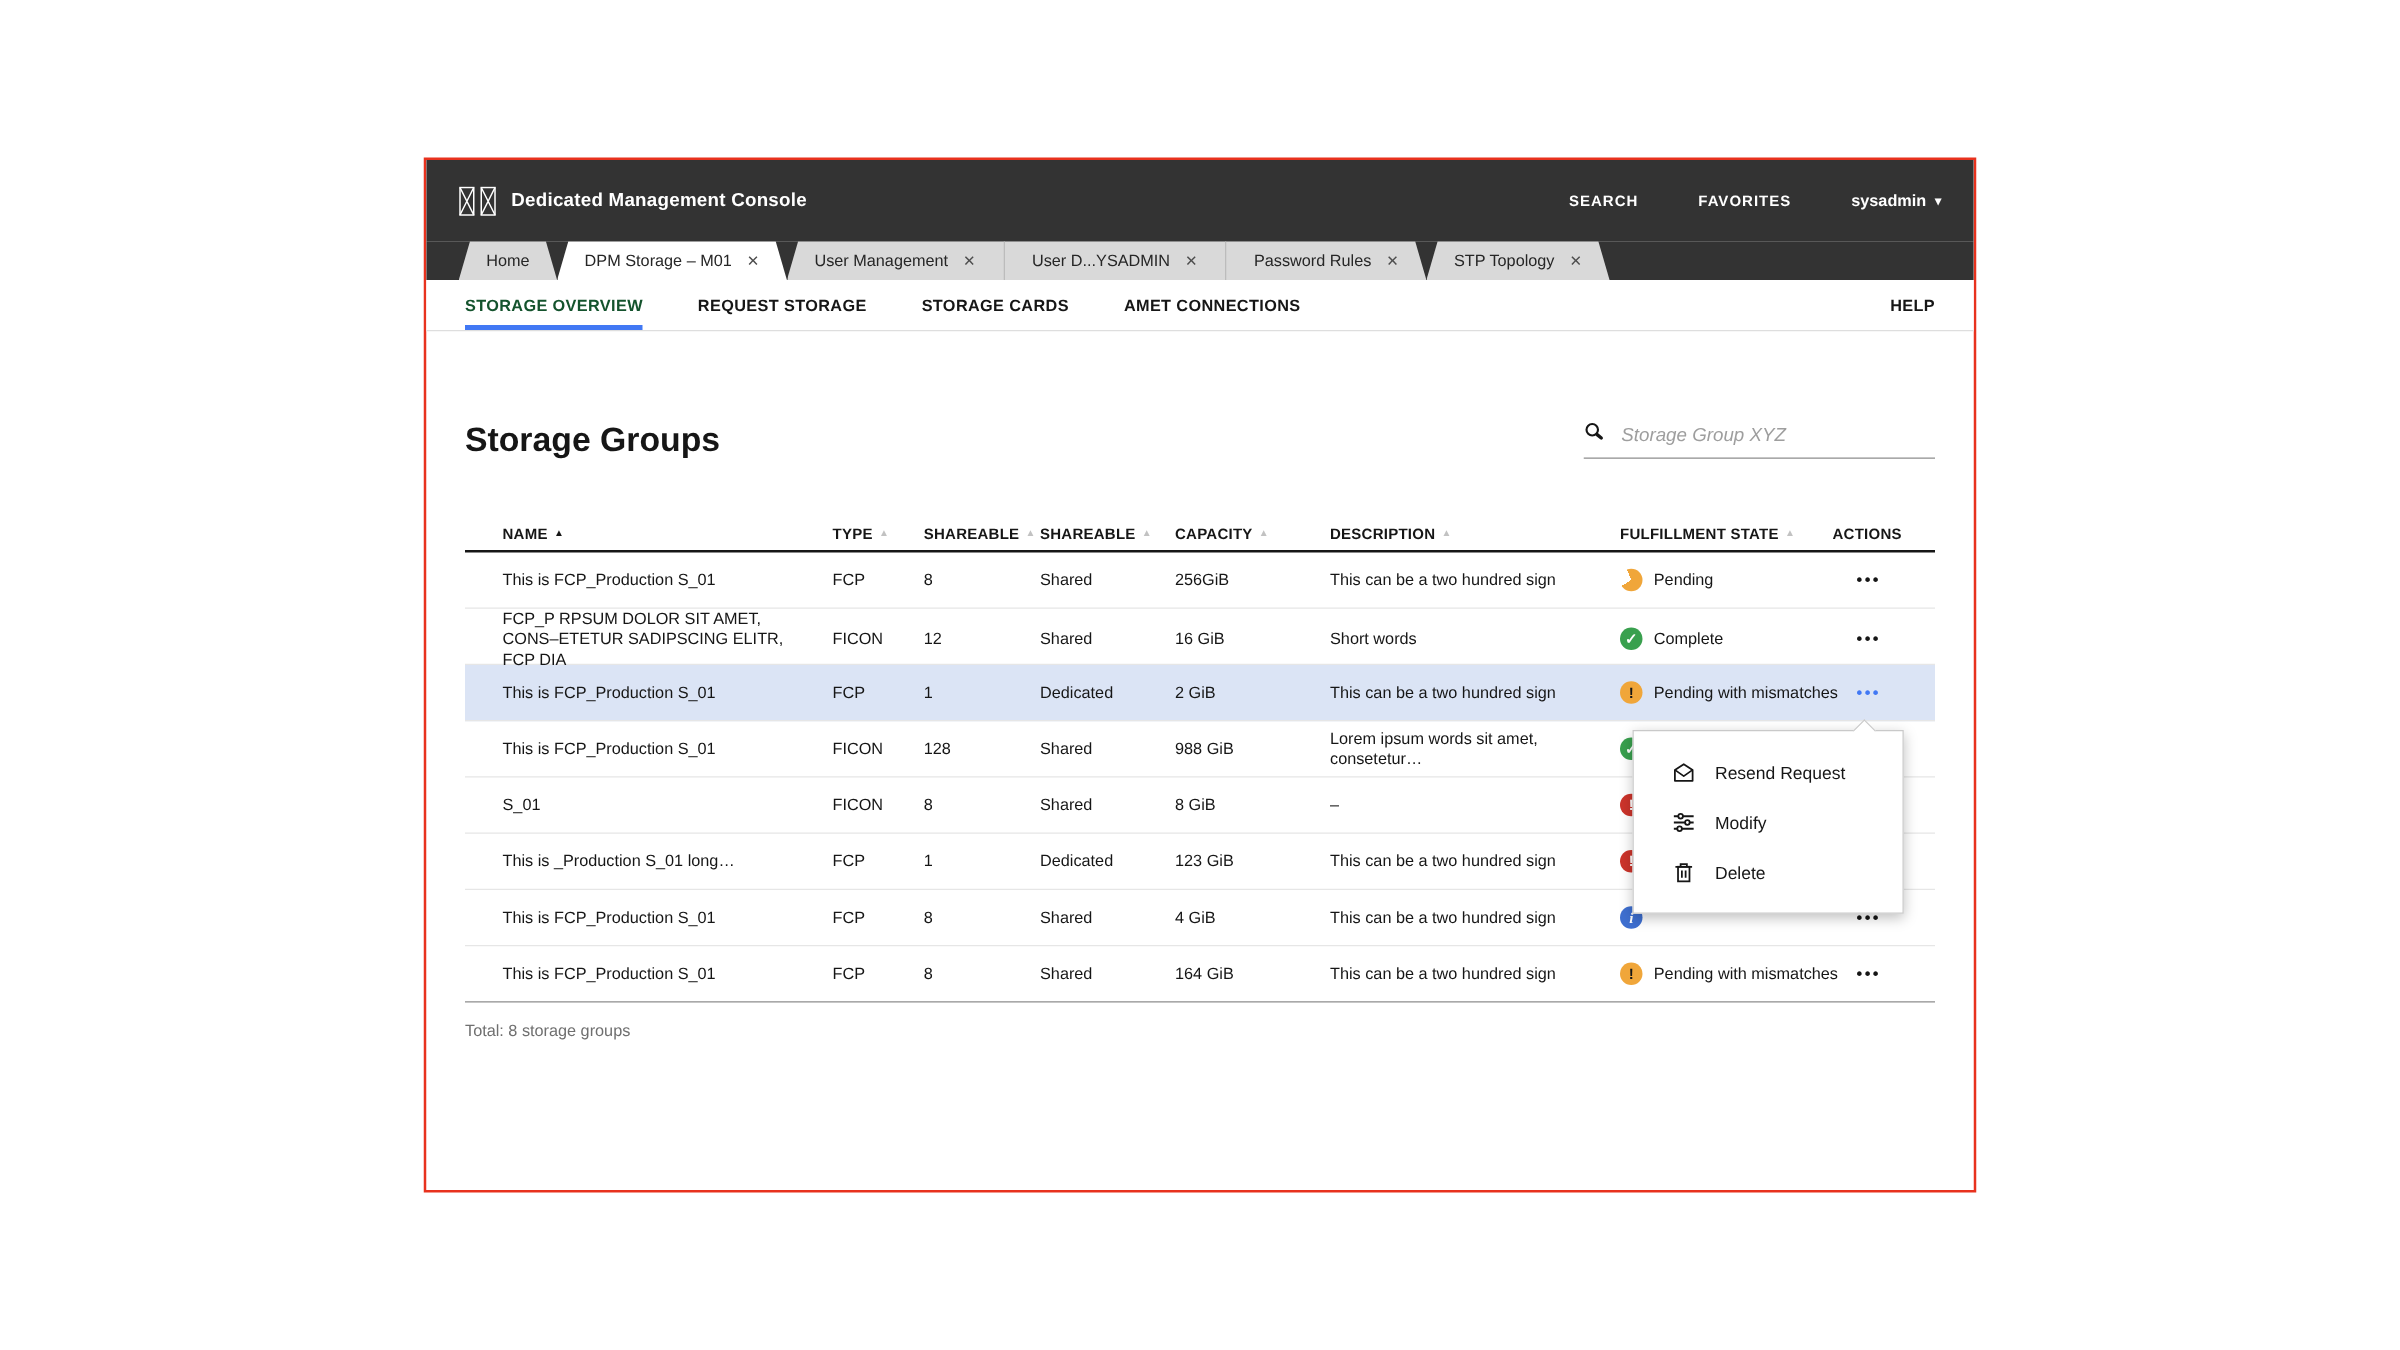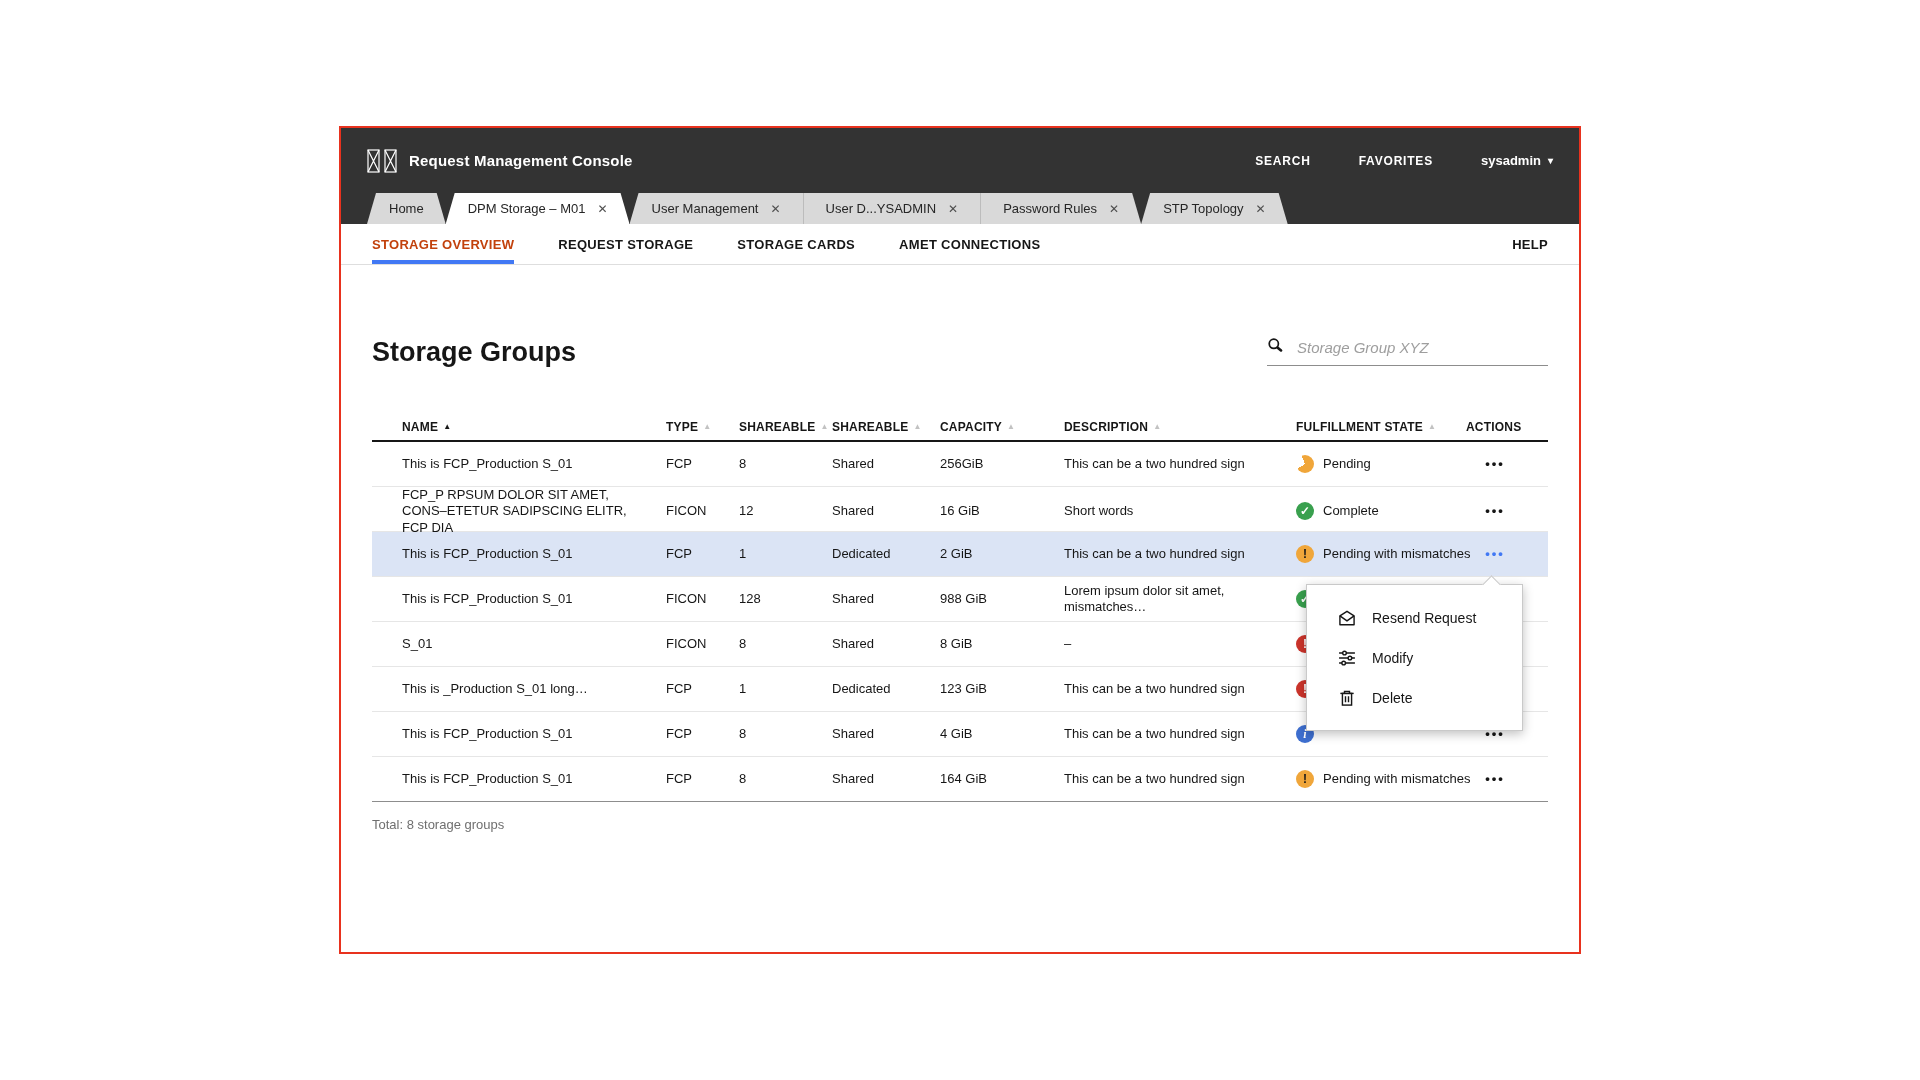--- a/index.html
+++ b/index.html
@@ -41,21 +41,21 @@
   .close-x { font-size:12px; color:#4d4d4d; cursor:pointer; line-height:1; }
   
   .subnav {
     height:41px; background:#fff; display:flex; align-items:stretch; gap:44px;
     padding:0 31px; border-bottom:1px solid #dedede;
   }
   .subnav-item {
     display:flex; align-items:center; font-size:13px; font-weight:bold; letter-spacing:.3px;
     border-bottom:4px solid transparent; padding-top:4px; cursor:pointer; color:#161616; white-space:nowrap;
   }
-  .subnav-item.active { color:#c2410c; border-bottom-color:#4178f4; }
+  .subnav-item.active { color:#14532d; border-bottom-color:#4178f4; }
   .subnav-help { margin-left:auto; }
   
   .content { padding:0 31px; position:relative; }
   .page-head { display:flex; justify-content:space-between; align-items:flex-start; margin-top:72px; }
   .page-title { font-size:27px; font-weight:bold; margin:0; }
   .search-box {
     width:281px; display:flex; align-items:center; gap:11px;
     border-bottom:1px solid #8d8d8d; padding-bottom:7px;
   }
   .search-box input {
@@ -119,21 +119,21 @@
 
   <div class="masthead">
     <span class="logo">
       <svg width="30" height="24" viewBox="0 0 30 24" fill="none" stroke="#ffffff" stroke-width="1.2">
         <rect x="1" y="1" width="11" height="22"></rect>
         <path d="M1 1 L12 23 M12 1 L1 23"></path>
         <rect x="18" y="1" width="11" height="22"></rect>
         <path d="M18 1 L29 23 M29 1 L18 23"></path>
       </svg>
     </span>
-    <span class="app-title">Request Management Console</span>
+    <span class="app-title">Dedicated Management Console</span>
     <div class="mast-right">
       <span class="mast-link">SEARCH</span>
       <span class="mast-link">FAVORITES</span>
       <span class="user-menu">
         <span>sysadmin</span>
         <span class="caret">▾</span>
       </span>
     </div>
   </div>
 
@@ -260,21 +260,21 @@
               <span>Pending with mismatches</span>
             </div>
             <div class="td actions"><span class="dots blue">•••</span></div>
           </div>
           <div class="trow">
             <div class="td name">This is FCP_Production S_01</div>
             <div class="td type">FICON</div>
             <div class="td partitions">128</div>
             <div class="td shareable">Shared</div>
             <div class="td capacity">988 GiB</div>
-            <div class="td description">Lorem ipsum dolor sit amet, mismatches…</div>
+            <div class="td description">Lorem ipsum words sit amet, consetetur…</div>
             <div class="td state">
               <span class="st-ic complete">✓</span>
               <span></span>
             </div>
             <div class="td actions"><span class="dots">•••</span></div>
           </div>
           <div class="trow">
             <div class="td name">S_01</div>
             <div class="td type">FICON</div>
             <div class="td partitions">8</div>

